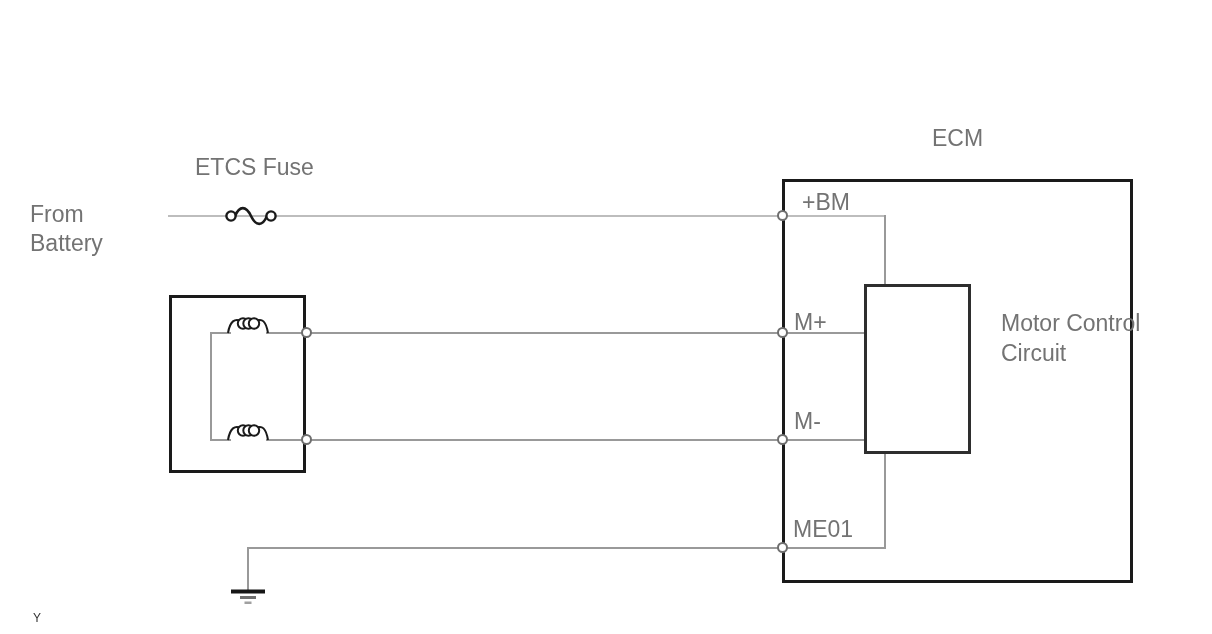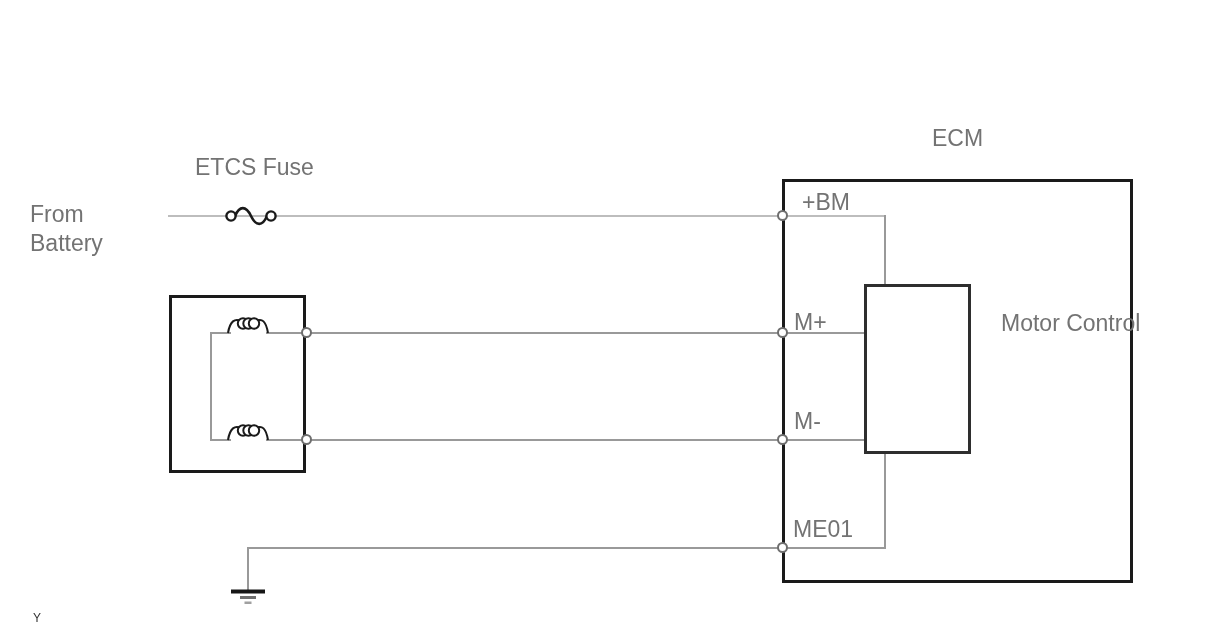--- a/index.html
+++ b/index.html
@@ -107,17 +107,18 @@
 
   <div class="lbl" style="left:932px;top:124px;">ECM</div>
 
   <div class="lbl" style="left:790px;top:188px;margin-left:12px;">+BM</div>
   <div class="lbl" style="left:794px;top:308px;">M+</div>
   <div class="lbl" style="left:794px;top:407px;">M-</div>
   <div class="lbl" style="left:793px;top:515px;text-align:right;">ME01</div>
 
   <div class="lbl" style="left:981px;top:308px;line-height:30px;margin-left:20px;">
     <span class="line">Motor Control</span>
+    <span class="line">Circuit</span>
   </div>
 
   <div class="footnote" style="left:33px;top:611px;">Y</div>
 
 </div>
 
 </body></html>

